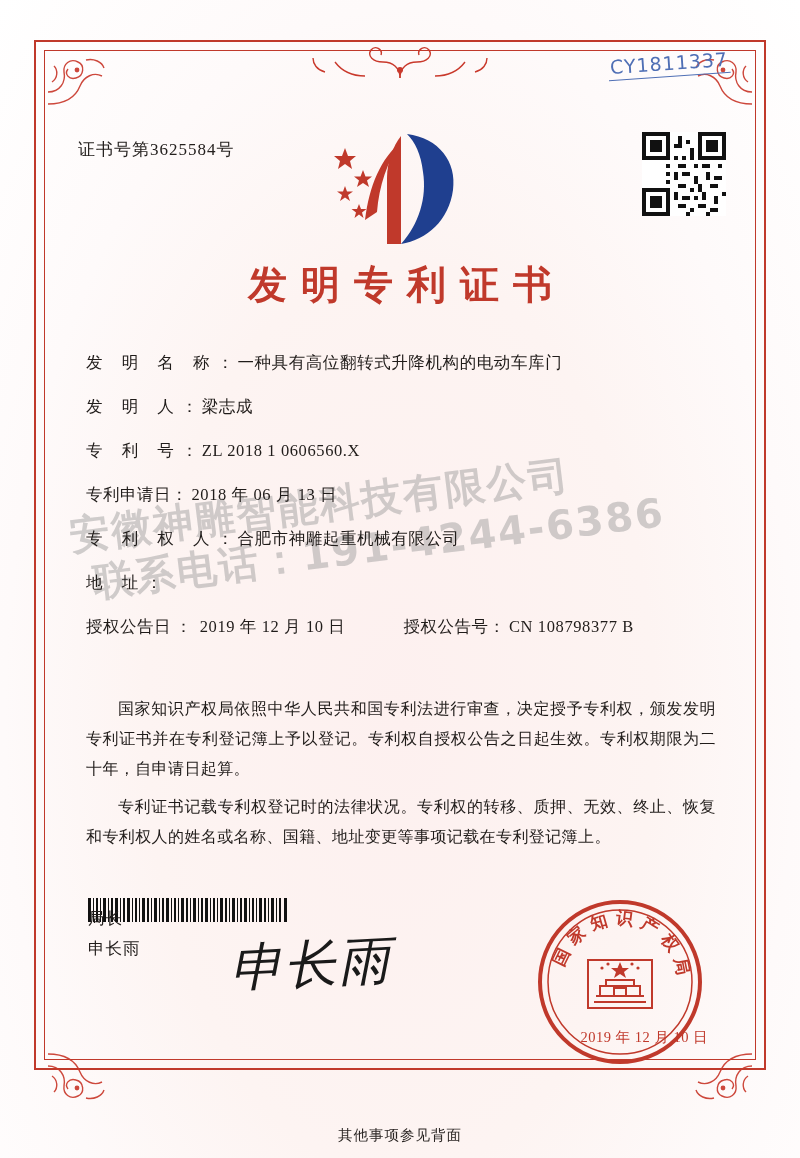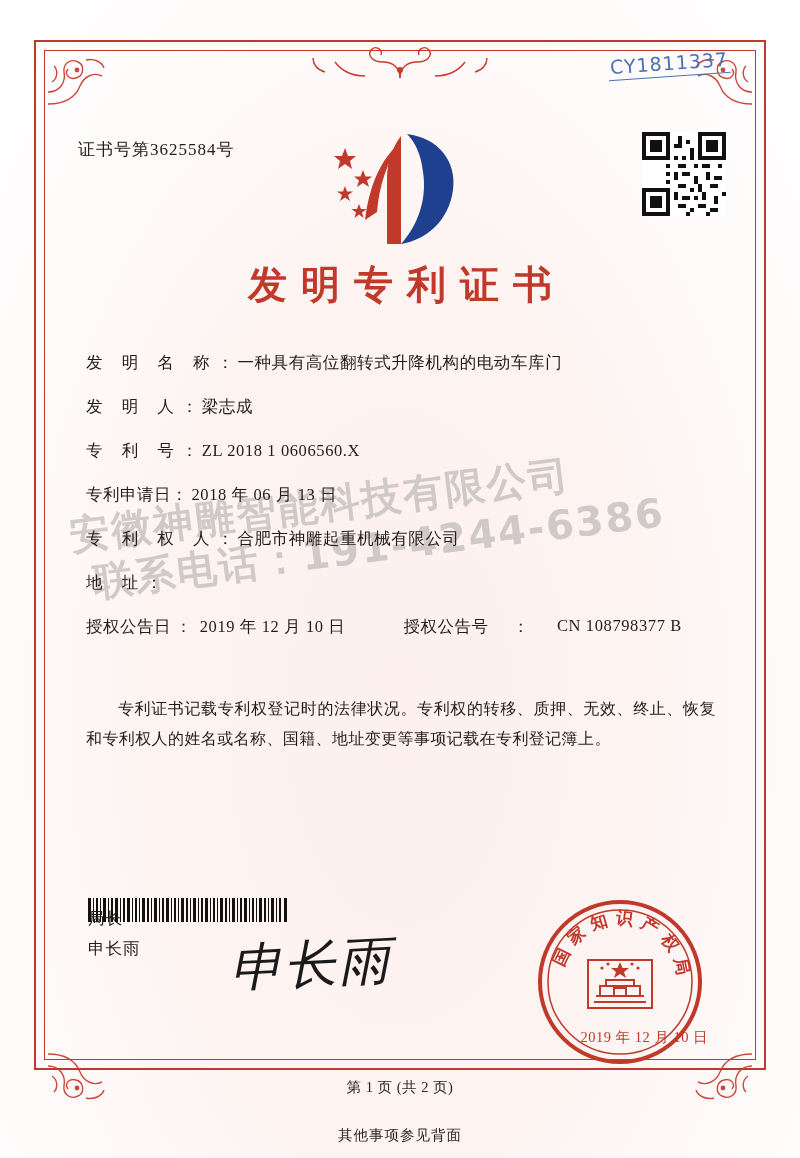--- a/index.html
+++ b/index.html
@@ -149,21 +149,21 @@
   .f-label.spaced { letter-spacing: 7.5px; }
   .f-value {
     margin-left: 4px;
     letter-spacing: .6px;
   }
   .two-col {
     display: flex;
     align-items: baseline;
     min-height: 44px;
   }
-  .two-col .col2 { margin-left: 58px; display: flex; align-items: flex-start; gap: 24px; }
+  .two-col .col2 { margin-left: 58px; display: flex; align-items: center; }
 
   
   .body-text {
     position: absolute;
     left: 86px;
     top: 694px;
     width: 630px;
     font-size: 16px;
     line-height: 30px;
     color: #201c1a;
@@ -447,20 +447,21 @@
       </div>
       <div class="col2">
         <span class="f-label">授权公告号</span>
         <span>：</span>
         <span class="f-value">CN 108798377 B</span>
       </div>
     </div>
   </div>
 
   <div class="body-text">
+    <p>国家知识产权局依照中华人民共和国专利法进行审查，决定授予专利权，颁发发明专利证书并在专利登记簿上予以登记。专利权自授权公告之日起生效。专利权期限为二十年，自申请日起算。</p>
     <p>专利证书记载专利权登记时的法律状况。专利权的转移、质押、无效、终止、恢复和专利权人的姓名或名称、国籍、地址变更等事项记载在专利登记簿上。</p>
   </div>
 
   <div class="barcode">
     <svg viewBox="0 0 200 24" shape-rendering="crispEdges">
       <g fill="#111">
         <rect x="0" y="0" width="3" height="24"></rect>
           <rect x="5" y="0" width="1" height="24"></rect>
         <rect x="8" y="0" width="2" height="24"></rect>
           <rect x="12" y="0" width="1" height="24"></rect>
@@ -549,16 +550,15 @@
       <defs>
         <path id="sealArcTop" d="M 84,84 m -58,0 a 58,58 0 1,1 116,0"></path>
       </defs>
       <text font-family="DejaVu Serif, serif" font-size="17" font-weight="bold" fill="#c0392b" letter-spacing="7">
         <textPath href="#sealArcTop" startOffset="8%">国家知识产权局</textPath>
       </text>
     </svg>
   </div>
   <div class="seal-date">2019 年 12 月 10 日</div>
 
-  <div class="page-num">第 1 页 (共 2 页)</div>
   <div class="footer-note">其他事项参见背面</div>
 
 </div>
 
 </body></html>

